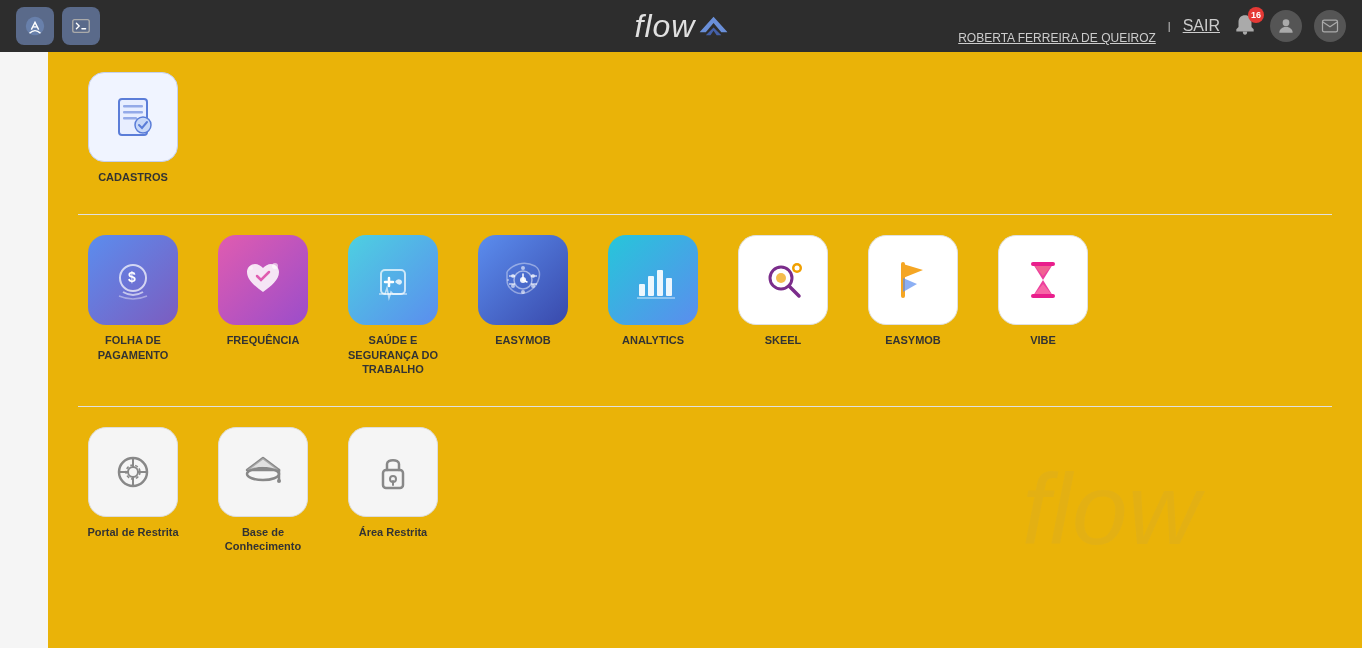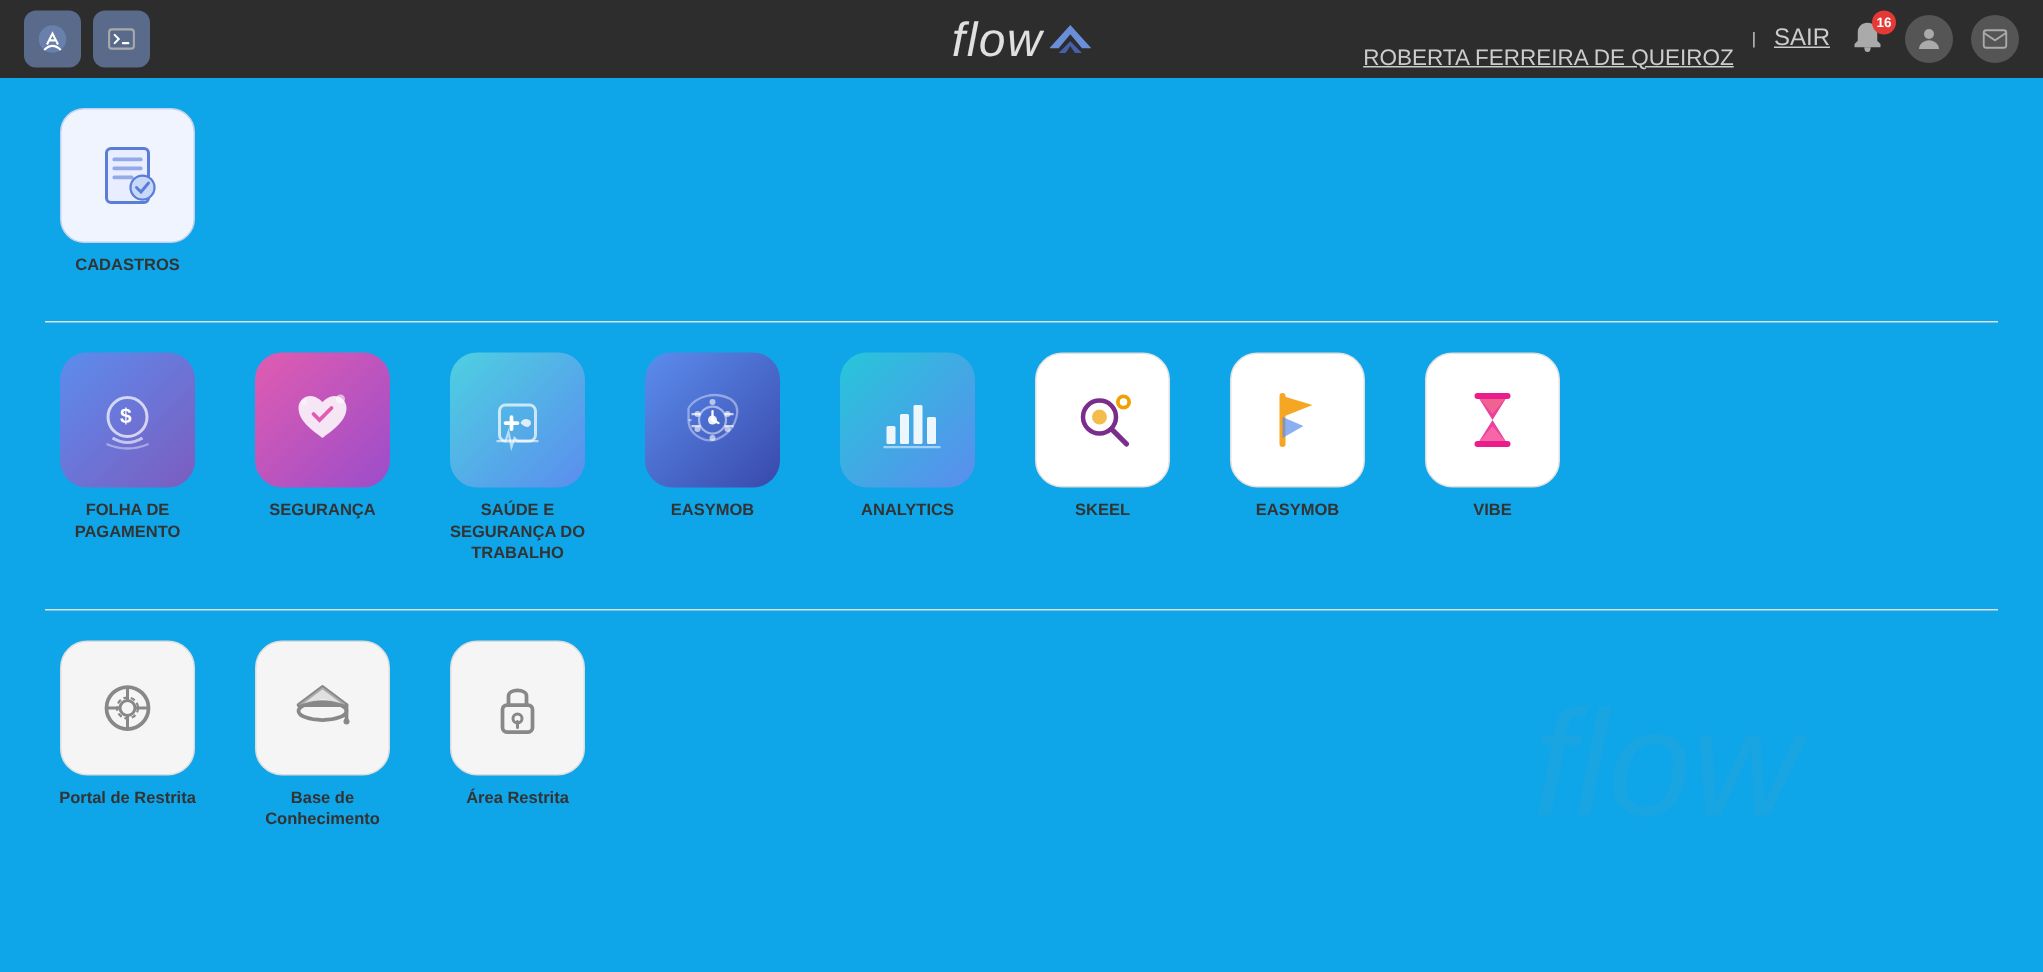--- a/index.html
+++ b/index.html
@@ -50,21 +50,21 @@
       width: 28px;
       height: 20px;
     }
     .header-right {
       display: flex;
       align-items: center;
       gap: 12px;
     }
     .user-info {
       color: #ccc;
-      font-size: 15px;
+      font-size: 12px;
       text-decoration: underline;
       cursor: pointer;
       margin-top: 24px;
     }
     .sair-link {
       color: #ccc;
       font-size: 16px;
       text-decoration: underline;
       cursor: pointer;
     }
@@ -99,24 +99,25 @@
       border-radius: 50%;
       background: #555;
       display: flex;
       align-items: center;
       justify-content: center;
       cursor: pointer;
     }
 
     
     .main {
-      background: #0ea5e9;
+      background: #eab308;
       min-height: 596px;
       padding: 20px 30px;
       position: relative;
+      margin-left: 48px;
     }
 
     
     .app-row {
       display: flex;
       flex-wrap: wrap;
       gap: 20px;
       margin-bottom: 0;
       padding-bottom: 20px;
     }
@@ -278,21 +279,21 @@
     <div class="app-item">
       <div class="app-icon-wrap bg-pink-purple">
         <svg viewBox="0 0 48 48" fill="none" width="52" height="52">
           <path d="M24 36 C16 30 8 24 8 16 C8 11 12 8 16 8 C19 8 22 10 24 12 C26 10 29 8 32 8 C36 8 40 11 40 16 C40 24 32 30 24 36Z" fill="white" opacity="0.85"></path>
           <path d="M18 20 L22 24 L30 16" stroke="#e05cb0" stroke-width="2.5" stroke-linecap="round" fill="none"></path>
 
           <circle cx="36" cy="10" r="3" fill="white" opacity="0.6"></circle>
           <circle cx="12" cy="12" r="2" fill="white" opacity="0.4"></circle>
         </svg>
       </div>
-      <span class="app-label">SEGURANÇA</span>
+      <span class="app-label">FREQUÊNCIA</span>
     </div>
 
     <div class="app-item">
       <div class="app-icon-wrap bg-teal-blue">
         <svg viewBox="0 0 48 48" fill="none" width="52" height="52">
           <rect x="12" y="14" width="24" height="24" rx="4" stroke="white" stroke-width="2" fill="none" opacity="0.7"></rect>
           <path d="M20 22 L20 30 M16 26 L24 26" stroke="white" stroke-width="2.5" stroke-linecap="round"></path>
           <path d="M26 26 Q28 22 32 24 Q34 26 32 28 Q30 30 26 26" fill="white" opacity="0.8"></path>
 
           <path d="M10 38 L16 38 L18 32 L20 42 L22 36 L24 38 L38 38" stroke="white" stroke-width="1.5" fill="none" opacity="0.6"></path>

